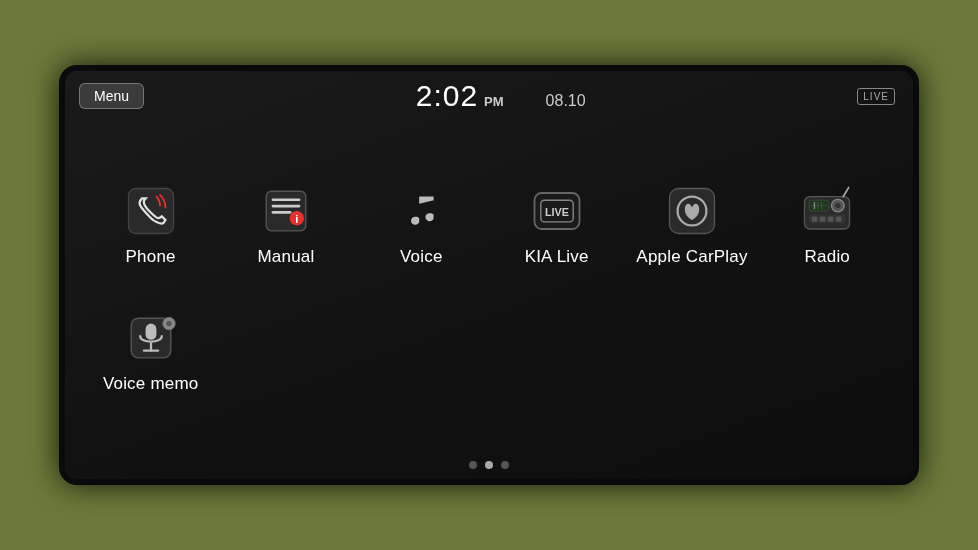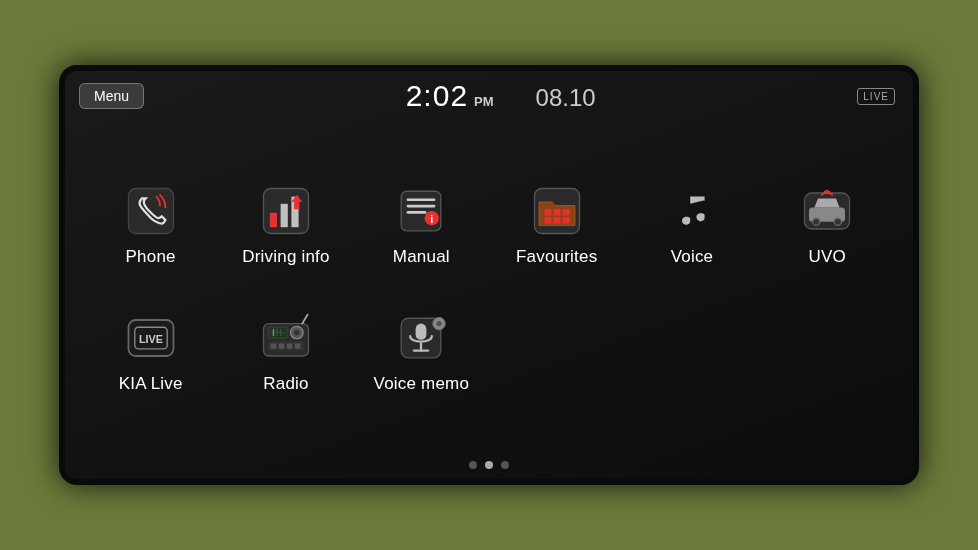--- a/index.html
+++ b/index.html
@@ -69,21 +69,21 @@
     }
 
     .time-ampm {
       color: #cccccc;
       font-size: 13px;
       font-weight: 700;
     }
 
     .date-display {
       color: #cccccc;
-      font-size: 24px;
+      font-size: 16px;
       font-weight: 300;
       margin-left: 36px;
     }
 
     .live-badge {
       border: 1px solid #888;
       border-radius: 3px;
       color: #aaa;
       font-size: 10px;
       padding: 2px 5px;
@@ -182,110 +182,73 @@
               <path d="M-10,-14 C-10,-14 -14,-10 -12,-6 C-10,-2 -4,4 0,8 C4,12 10,14 12,14 C14,14 16,10 16,10 L12,6 C12,6 10,8 8,8 C6,8 2,4 -2,0 C-6,-4 -8,-8 -8,-10 C-8,-12 -6,-14 -6,-14 Z" fill="none" stroke="#e0e0e0" stroke-width="2.5" stroke-linecap="round"></path>
 
               <path d="M6,-16 C8,-14 10,-10 10,-6" stroke="#e83030" stroke-width="2" fill="none" stroke-linecap="round"></path>
               <path d="M10,-18 C13,-15 16,-10 16,-4" stroke="#e83030" stroke-width="2" fill="none" stroke-linecap="round"></path>
             </g>
           </svg>
         </div>
         <span class="icon-label">Phone</span>
       </div>
 
-      <div class="icon-item">
-        <div class="icon-box">
-          <svg class="icon-svg" viewBox="0 0 60 60">
-            <rect x="5" y="5" width="50" height="50" rx="8" fill="#2a2a2a" stroke="#555" stroke-width="1.5"></rect>
-
-            <rect x="12" y="32" width="8" height="16" fill="#e83030"></rect>
-            <rect x="24" y="22" width="8" height="26" fill="#c0c0c0"></rect>
-            <rect x="36" y="14" width="8" height="34" fill="#c0c0c0"></rect>
-
-            <path d="M42,12 L48,20 L45,20 L45,28 L39,28 L39,20 L36,20 Z" fill="#e83030"></path>
-          </svg>
-        </div>
-        <span class="icon-label">Driving info</span>
-      </div>
 
 
       <div class="icon-item">
         <div class="icon-box">
           <svg class="icon-svg" viewBox="0 0 60 60">
             <rect x="8" y="8" width="44" height="44" rx="6" fill="#2a2a2a" stroke="#555" stroke-width="1.5"></rect>
 
             <rect x="14" y="16" width="32" height="3" rx="1.5" fill="#ccc"></rect>
             <rect x="14" y="23" width="32" height="3" rx="1.5" fill="#ccc"></rect>
             <rect x="14" y="30" width="22" height="3" rx="1.5" fill="#ccc"></rect>
 
             <circle cx="42" cy="38" r="8" fill="#e83030"></circle>
             <text x="42" y="43" text-anchor="middle" fill="white" font-size="12" font-weight="bold">i</text>
           </svg>
         </div>
         <span class="icon-label">Manual</span>
       </div>
 
-      <div class="icon-item">
-        <div class="icon-box">
-          <svg class="icon-svg" viewBox="0 0 60 60">
-            <rect x="5" y="5" width="50" height="50" rx="8" fill="#2a2a2a" stroke="#555" stroke-width="1.5"></rect>
-
-            <path d="M10,20 L10,46 L50,46 L50,24 L28,24 L24,20 Z" fill="#8b4513" stroke="#a0522d" stroke-width="1"></path>
-
-            <rect x="16" y="28" width="8" height="7" rx="1" fill="#e83030"></rect>
-            <rect x="26" y="28" width="8" height="7" rx="1" fill="#e83030"></rect>
-            <rect x="36" y="28" width="8" height="7" rx="1" fill="#e83030"></rect>
-            <rect x="16" y="37" width="8" height="7" rx="1" fill="#e83030"></rect>
-            <rect x="26" y="37" width="8" height="7" rx="1" fill="#e83030"></rect>
-            <rect x="36" y="37" width="8" height="7" rx="1" fill="#e83030"></rect>
-          </svg>
-        </div>
-        <span class="icon-label">Favourites</span>
-      </div>
 
       <div class="icon-item">
         <div class="icon-box">
           <svg class="icon-svg" viewBox="0 0 60 60">
 
             <path d="M28,14 L28,38 C26,36 22,36 20,38 C18,40 19,44 22,45 C25,46 28,44 28,42 L28,22 L44,18 L44,34 C42,32 38,32 36,34 C34,36 35,40 38,41 C41,42 44,40 44,38 L44,14 Z" fill="#bbb" stroke="none"></path>
           </svg>
         </div>
         <span class="icon-label">Voice</span>
       </div>
 
-      <div class="icon-item">
-        <div class="icon-box">
-          <svg class="icon-svg" viewBox="0 0 60 60">
-            <rect x="5" y="10" width="50" height="40" rx="8" fill="#2a2a2a" stroke="#555" stroke-width="1.5"></rect>
-
-            <rect x="10" y="26" width="40" height="16" rx="4" fill="#888"></rect>
-            <path d="M16,26 L20,16 L40,16 L44,26 Z" fill="#aaa"></path>
-
-            <circle cx="18" cy="42" r="4" fill="#333" stroke="#666" stroke-width="1.5"></circle>
-            <circle cx="42" cy="42" r="4" fill="#333" stroke="#666" stroke-width="1.5"></circle>
-
-            <path d="M24,12 C27,9 33,9 36,12" stroke="#e83030" stroke-width="2" fill="none" stroke-linecap="round"></path>
-            <path d="M27,9 C29,7 31,7 33,9" stroke="#e83030" stroke-width="2" fill="none" stroke-linecap="round"></path>
-          </svg>
-        </div>
-        <span class="icon-label">UVO</span>
-      </div>
 
       <div class="icon-item">
         <div class="icon-box">
           <svg class="icon-svg" viewBox="0 0 60 60">
             <rect x="5" y="10" width="50" height="40" rx="8" fill="#1a1a1a" stroke="#666" stroke-width="2"></rect>
 
             <rect x="12" y="18" width="36" height="24" rx="4" fill="none" stroke="#888" stroke-width="1.5"></rect>
             <text x="30" y="35" text-anchor="middle" fill="#ccc" font-size="12" font-weight="bold" font-family="Arial">LIVE</text>
           </svg>
         </div>
         <span class="icon-label">KIA Live</span>
       </div>
 
+      <div class="icon-item">
+        <div class="icon-box">
+          <svg class="icon-svg" viewBox="0 0 60 60">
+            <rect x="5" y="5" width="50" height="50" rx="10" fill="#2a2a2a" stroke="#555" stroke-width="1.5"></rect>
+
+            <circle cx="30" cy="30" r="16" fill="none" stroke="#aaa" stroke-width="2.5"></circle>
+            <path d="M26,22 C24,22 22,24 22,28 C22,34 26,38 30,40 C34,38 38,34 38,28 C38,24 36,22 34,22 C32,22 31,24 30,26 C29,24 28,22 26,22 Z" fill="#aaa"></path>
+          </svg>
+        </div>
+        <span class="icon-label">Apple CarPlay</span>
+      </div>
 
       <div class="icon-item">
         <div class="icon-box">
           <svg class="icon-svg" viewBox="0 0 60 60">
             <rect x="5" y="14" width="50" height="36" rx="6" fill="#2a2a2a" stroke="#555" stroke-width="1.5"></rect>
 
             <rect x="10" y="18" width="22" height="12" rx="2" fill="#1a3a1a" stroke="#444" stroke-width="1"></rect>
 
             <line x1="12" y1="24" x2="30" y2="24" stroke="#444" stroke-width="1"></line>
             <line x1="16" y1="20" x2="16" y2="28" stroke="#888" stroke-width="1.5"></line>

